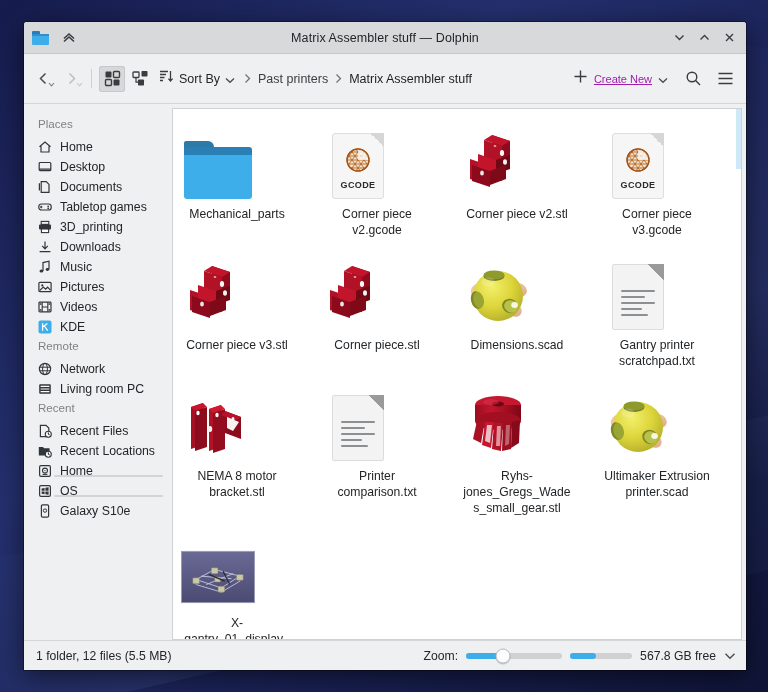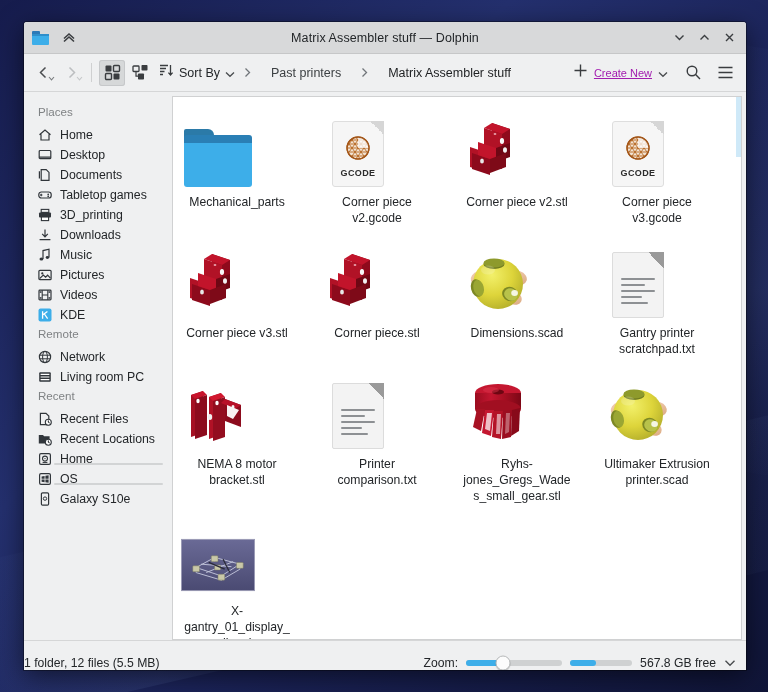--- a/index.html
+++ b/index.html
@@ -56,42 +56,42 @@
   .tb-right { margin-left:auto; display:flex; align-items:center; gap:3px; z-index:2; }
   .wbtn {
     width: 22px; height: 22px;
     display:flex; align-items:center; justify-content:center;
     color:#3b3e41; border-radius:2px;
   }
   .wbtn svg { display:block; }
 
   
   #toolbar {
-    height: 38px; flex:none;
+    height: 50px; flex:none;
     background:#eff0f1;
     border-bottom: 1px solid #d5d6d7;
     display:flex; align-items:center;
     padding: 0 8px 0 6px;
     gap: 2px;
   }
   .tbtn {
     height: 26px; min-width: 26px;
     display:flex; align-items:center; justify-content:center;
     border-radius:3px; color:#3a3d40; position:relative;
     padding: 0 3px;
   }
   .tbtn.disabled { color:#b4b6b8; }
   .tbtn.checked { background:#d6d8d9; box-shadow: inset 0 0 0 1px #c6c8ca; }
   .navgrp { display:flex; align-items:center; gap:2px; }
   .navbtn { width:26px; height:26px; position:relative; display:flex; align-items:center; justify-content:center; }
   .navbtn .mini { position:absolute; right:1px; bottom:1px; }
   .tsep { width:1px; height:19px; background:#cfd0d1; margin:0 5px; }
   .sortbtn { display:flex; align-items:center; gap:5px; padding:0 4px; height:26px; border-radius:3px; }
   .sortbtn .lbl { font-size:12.5px; color:#232629; }
-  .crumbs { display:flex; align-items:center; gap:16px; margin-left:2px; }
+  .crumbs { display:flex; align-items:center; gap:3px; margin-left:2px; }
   .crumb { font-size:12.5px; color:#3c4043; padding: 2px 3px; border-radius:2px; }
   .crumb.current { font-weight:normal; color:#1d1f21; }
   .crumb-sep { color:#6f7377; display:flex; align-items:center; }
   .spacer { flex:1 1 auto; }
   .createnew { display:flex; align-items:center; gap:6px; height:26px; padding:0 4px; border-radius:3px;}
   .createnew .lbl { font-size:11px; color:#a21caf;text-decoration:underline; }
 
   
   #body { flex:1 1 auto; display:flex; min-height:0; background:#eff0f1; }
 
@@ -145,22 +145,22 @@
   }
   .cell.hovered .cap { }
   .hover-edge {
     position:absolute; right:0; top:0; width:5px; height:60px; background:#cfe9f8;
   }
 
   
   #status {
     height: 30px; flex:none;
     background:#eff0f1; border-top:1px solid #d5d6d7;
-    display:flex; align-items:flex-end;
-    padding: 0 10px 0 0; gap: 16px;
+    display:flex; align-items:center;
+    padding: 0 10px 0 12px; gap: 16px;
     font-size: 12.2px; color:#232629;
   }
   .st-zoom { margin-left:auto; display:flex; align-items:center; gap:8px; }
   .zlabel { font-size:12.2px; color:#232629; }
   .slider { width:96px; height:6px; background:#cfd1d2; border-radius:3px; position:relative; }
   .slider .fill { position:absolute; left:0; top:0; height:100%; width:38%; background:#3daee9; border-radius:3px; }
   .slider .knob {
     position:absolute; left:38%; top:50%; transform:translate(-50%,-50%);
     width:15px; height:15px; border-radius:50%; background:#fcfcfc;
     border:1px solid #b8babb; box-shadow:0 1px 1px rgba(0,0,0,0.18);

